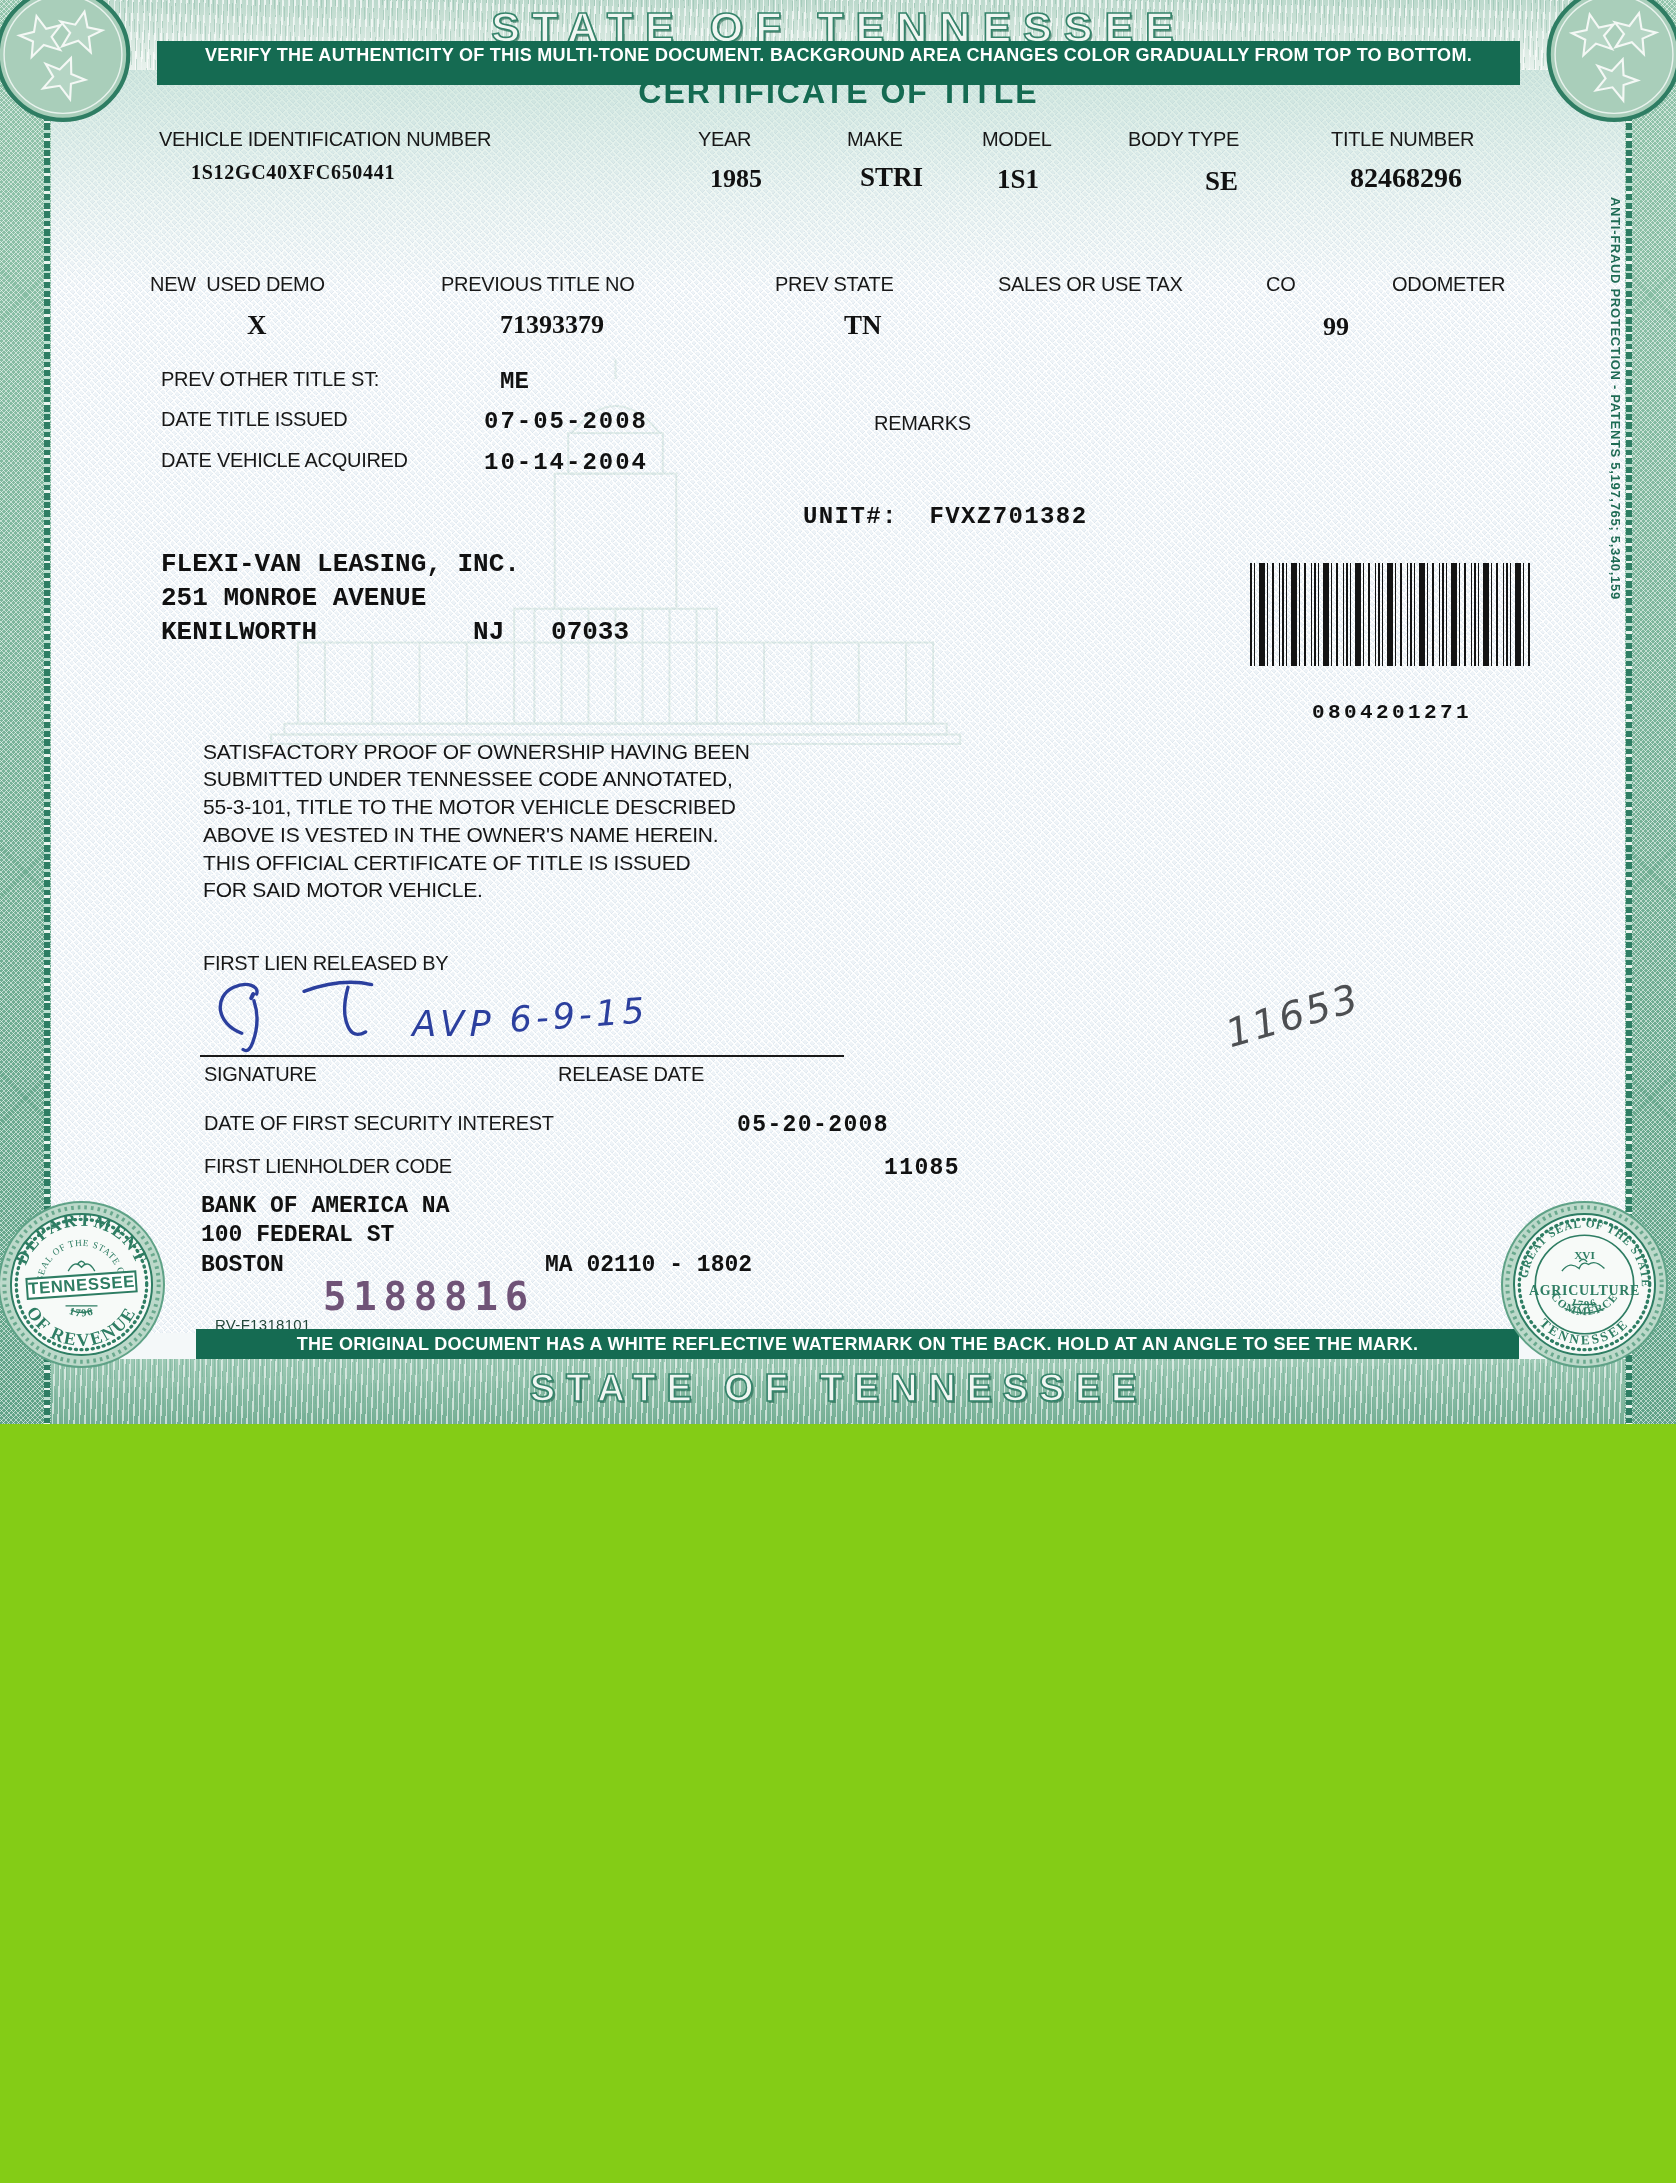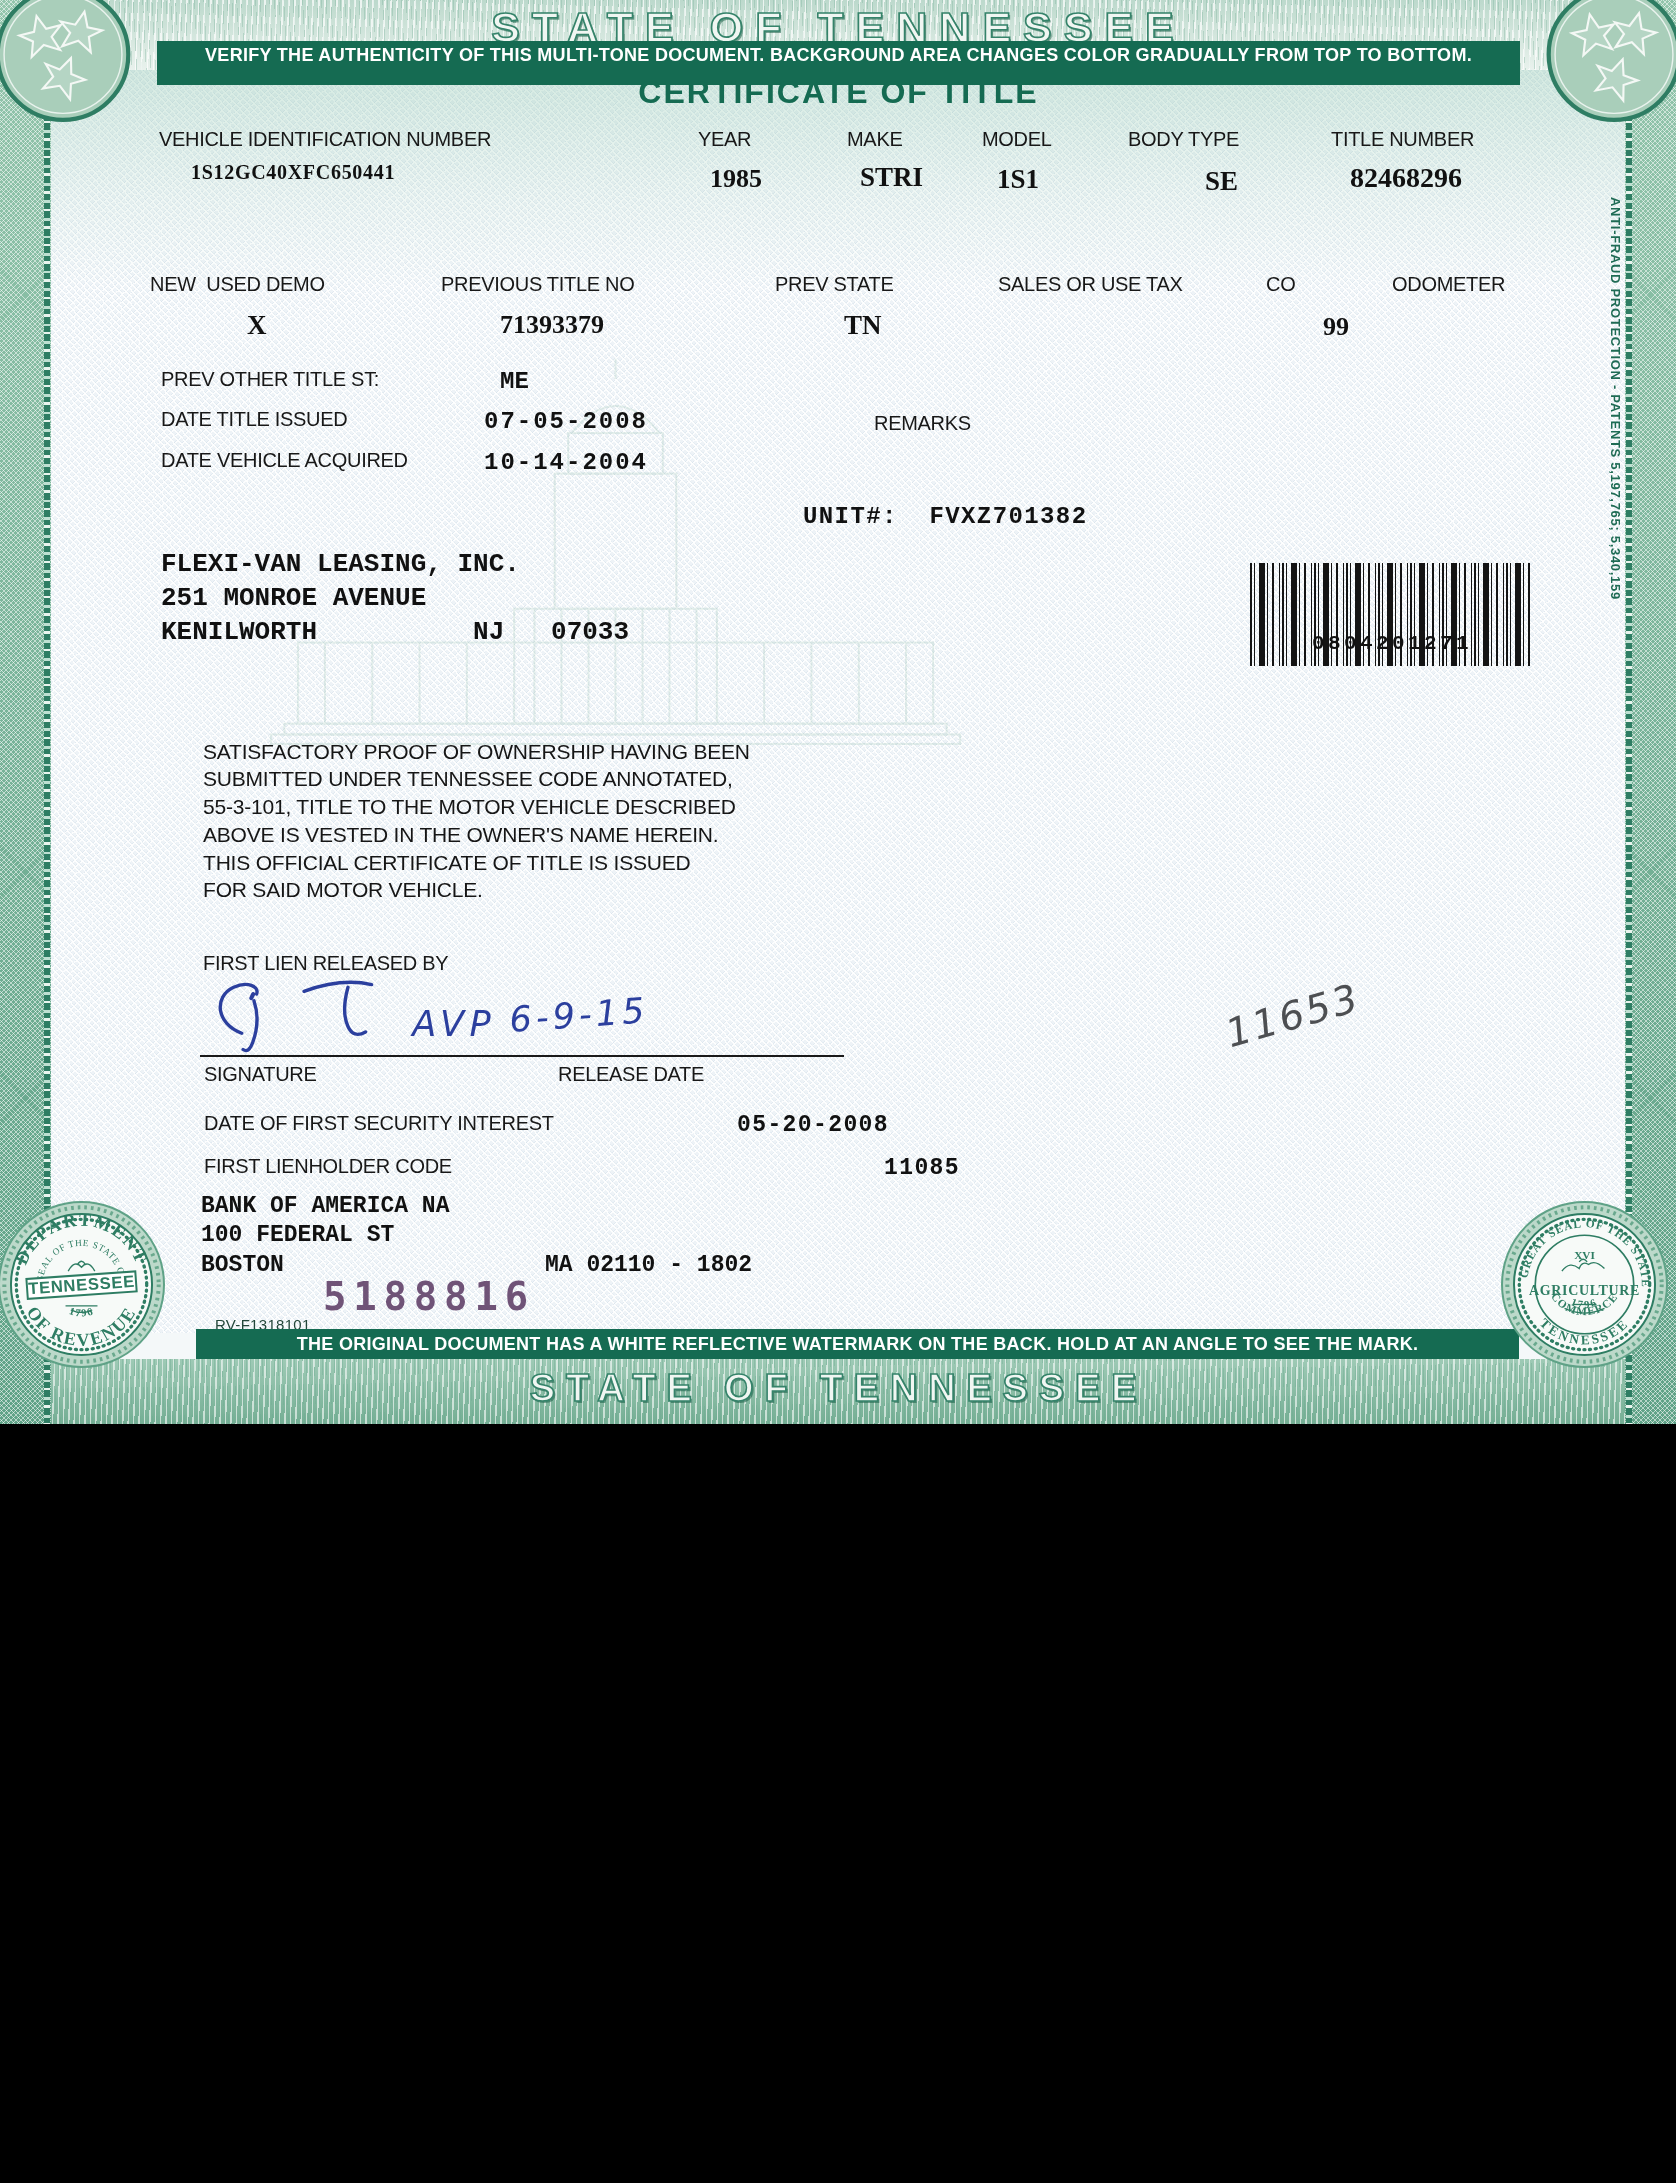--- a/index.html
+++ b/index.html
@@ -1,16 +1,16 @@
 <!DOCTYPE html>
 <html style="font-size:10.8px"><head>
 <meta charset="utf-8">
 <style>
   html,body{margin:0;padding:0;background:#ffffff;}
-  #canvas{position:relative;width:1677px;height:2183px;background:#000000;overflow:hidden;
+  #canvas{position:relative;width:1677px;height:2183px;background:#84cc16;overflow:hidden;
           font-family:"Liberation Sans",sans-serif;color:#1c1c1c;}
   #doc{position:absolute;left:0;top:0;width:1677px;height:1424px;background:#f4f8f9;overflow:hidden;}
 
   
   .lace-bg{position:absolute;left:51px;top:65px;width:1574px;height:1268px;
     background-color:#eef3f7;
     background-image:
       repeating-linear-gradient(48deg, rgba(255,255,255,.9) 0 1.4px, rgba(205,220,231,.28) 1.4px 2px, transparent 2px 4.7px),
       repeating-linear-gradient(-42deg, rgba(255,255,255,.85) 0 1.4px, rgba(186,205,220,.25) 1.4px 2px, transparent 2px 5.4px);}
   .lace-bg::before{content:"";position:absolute;inset:0;
@@ -72,21 +72,21 @@
     font-family:"DejaVu Sans",sans-serif;font-style:italic;letter-spacing:2.7px;transform:rotate(-16deg);}
 
   .side-vtext{position:absolute;left:1608px;top:197px;height:433px;writing-mode:vertical-rl;
     font-size:13px;font-weight:bold;color:#1e6b54;letter-spacing:0.7px;}
 
   .barcode-bars{position:absolute;left:1250px;top:563px;width:284px;height:103px;
     background:repeating-linear-gradient(90deg,
       #141414 0 2px, transparent 2px 4px, #141414 4px 5.4px, transparent 5.4px 9.5px,
       #141414 9.5px 15px, transparent 15px 17px, #141414 17px 18px, transparent 18px 21.6px,
       #141414 21.6px 24px, transparent 24px 29px, #141414 29px 30px, transparent 30px 32px);}
-  .barcode-num{position:absolute;left:1250px;top:632px;width:284px;text-align:center;
+  .barcode-num{position:absolute;left:1250px;top:701px;width:284px;text-align:center;
     font-family:"Liberation Mono","DejaVu Sans Mono",monospace;font-weight:bold;font-size:21px;letter-spacing:3.4px;color:#111;}
 
   .corner-circle{position:absolute;width:142px;height:142px;}
   .seal{position:absolute;width:173px;height:173px;}
   .watermark-capitol{position:absolute;left:257px;top:352px;opacity:.5;}
   .sig-svg{position:absolute;left:189px;top:971px;}
 </style>
 </head>
 <body>
 

